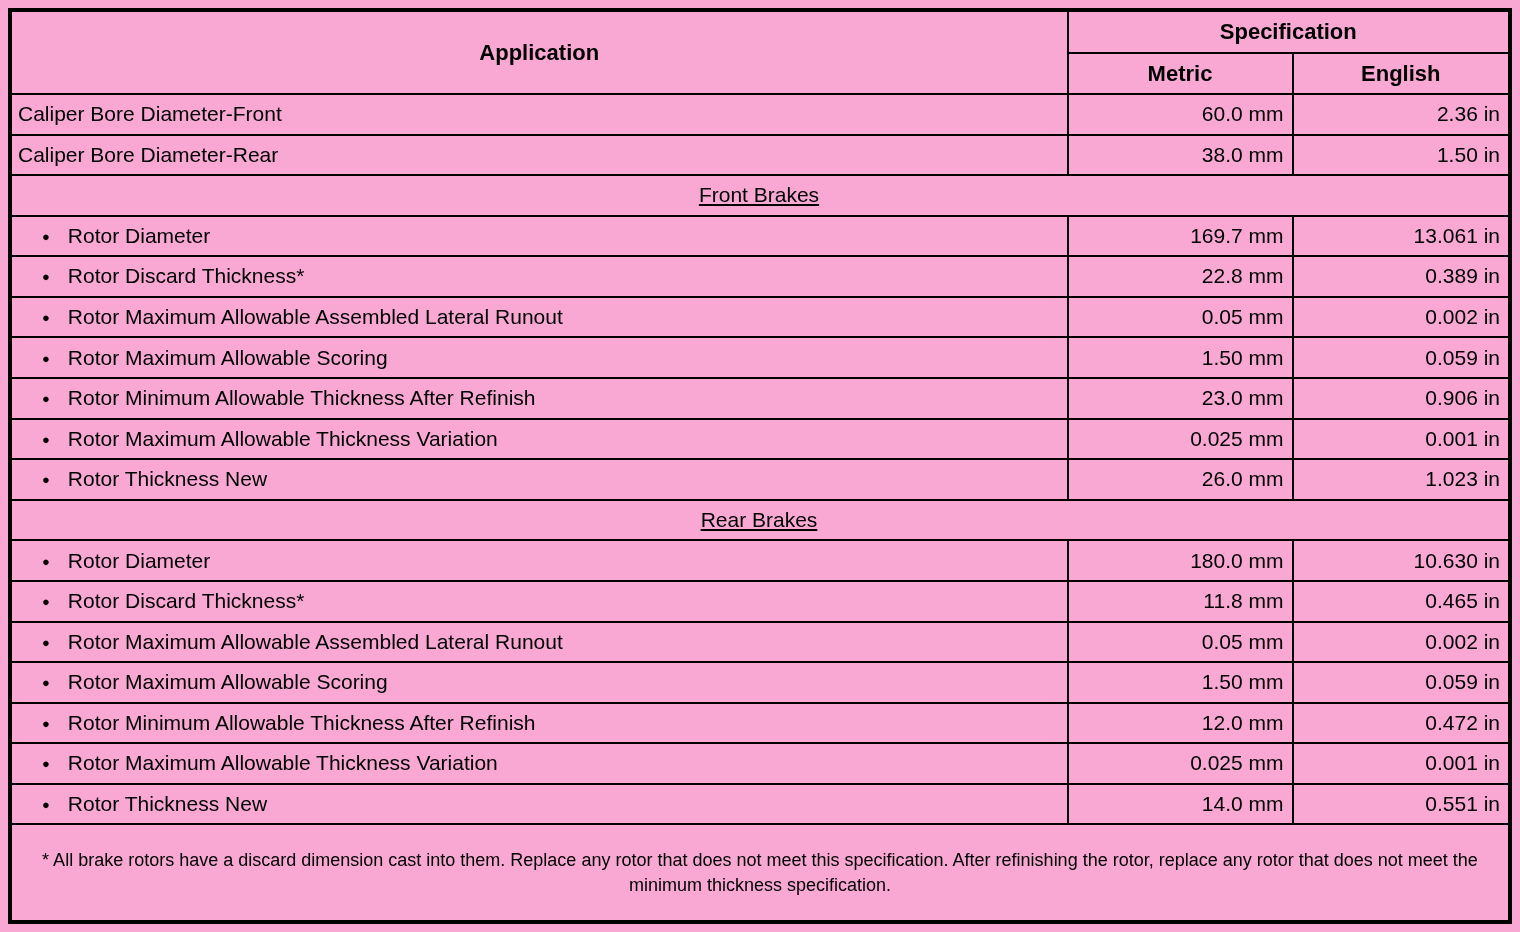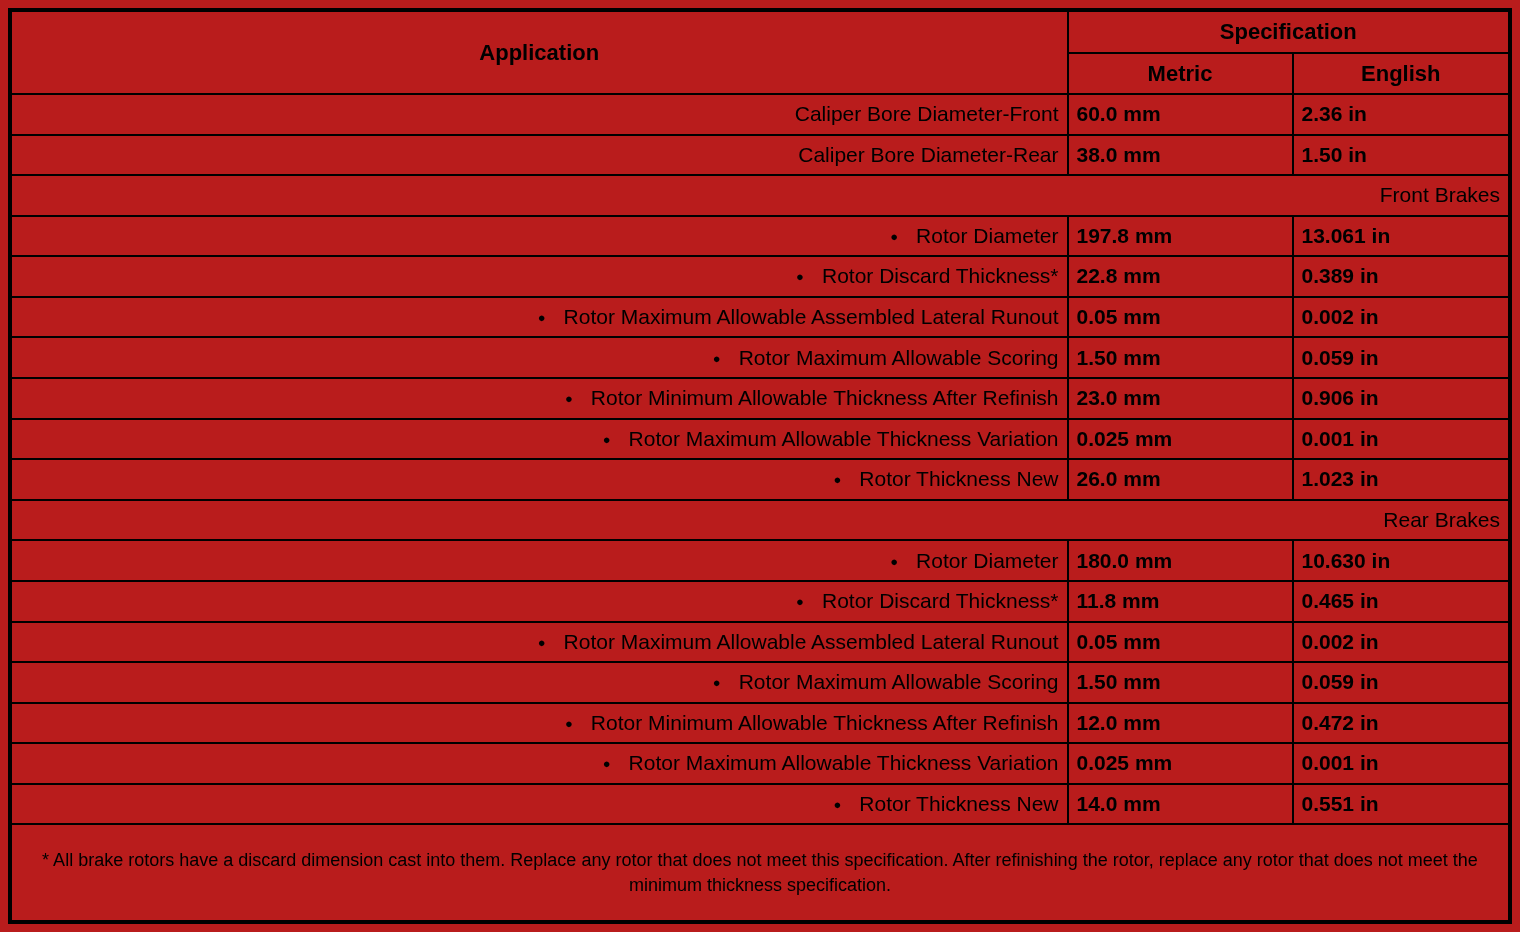--- a/index.html
+++ b/index.html
@@ -5,21 +5,21 @@
   * { box-sizing: border-box; }
   html, body {
     margin: 0;
     padding: 0;
     background: #ffffff;
   }
   .page {
     width: 1520px;
     height: 932px;
     padding: 8px;
-    background: #b91c1c;
+    background: #f9a8d4;
     font-family: "Liberation Sans", sans-serif;
     color: #000000;
   }
   table.spec-table {
     width: 100%;
     height: 100%;
     border-collapse: collapse;
     border: 4px solid #000000;
     table-layout: fixed;
   }
@@ -34,37 +34,37 @@
   }
   .spec-table th {
     font-weight: bold;
     text-align: center;
     font-size: 22px;
   }
   col.col-app { width: 70.5%; }
   col.col-metric { width: 15%; }
   col.col-english { width: 14.5%; }
   td.app-cell {
-    text-align: right;
+    text-align: left;
     padding-left: 6px;
   }
   td.app-cell .bullet {
     display: inline-block;
     font-size: 13px;
     margin-left: 24px;
     margin-right: 18px;
     vertical-align: 2px;
   }
   td.value-cell {
-    text-align: left;
-    font-weight: bold;
+    text-align: right;
   }
   td.section-cell {
-    text-align: right;
+    text-align: center;
     padding-left: 6px;
+    text-decoration: underline;
   }
   td.footnote-cell {
     text-align: center;
     font-size: 18px;
     padding: 23px 10px;
     line-height: 1.35;
   }
 </style>
 </head>
 <body>
@@ -95,21 +95,21 @@
         <tr>
           <td class="app-cell"><span>Caliper Bore Diameter-Rear</span></td>
           <td class="value-cell">38.0 mm</td>
           <td class="value-cell">1.50 in</td>
         </tr>
         <tr>
           <td colspan="3" class="section-cell">Front Brakes</td>
         </tr>
         <tr>
           <td class="app-cell"><span class="bullet">●</span><span>Rotor Diameter</span></td>
-          <td class="value-cell">197.8 mm</td>
+          <td class="value-cell">169.7 mm</td>
           <td class="value-cell">13.061 in</td>
         </tr>
         <tr>
           <td class="app-cell"><span class="bullet">●</span><span>Rotor Discard Thickness*</span></td>
           <td class="value-cell">22.8 mm</td>
           <td class="value-cell">0.389 in</td>
         </tr>
         <tr>
           <td class="app-cell"><span class="bullet">●</span><span>Rotor Maximum Allowable Assembled Lateral Runout</span></td>
           <td class="value-cell">0.05 mm</td>

